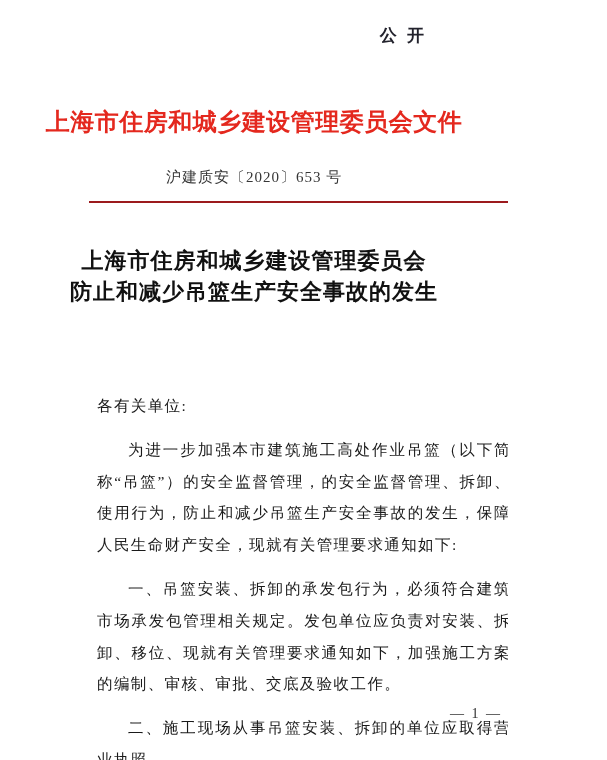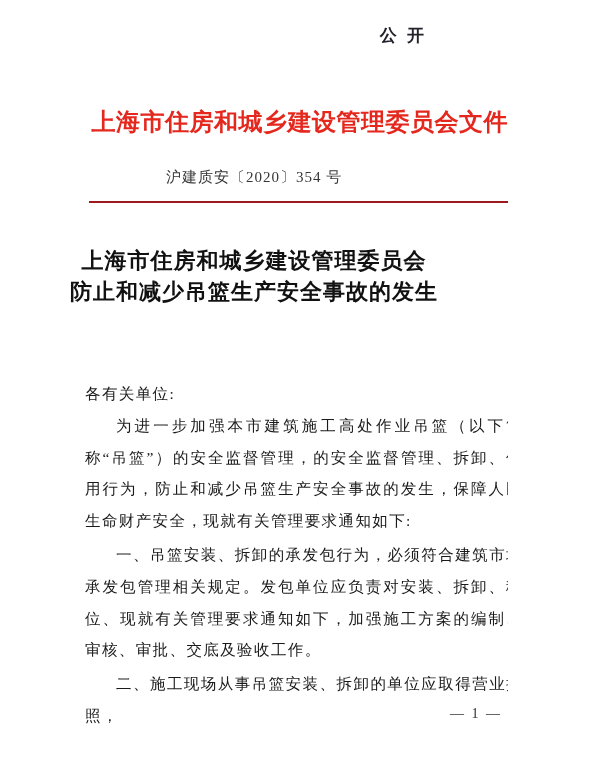--- a/index.html
+++ b/index.html
@@ -24,21 +24,21 @@
     font-weight: bold;
     color: #22222c;
     word-spacing: 6px;
     white-space: nowrap;
   }
   .agency-title {
     position: absolute;
     top: 106px;
     left: 0;
     width: 100%;
-    text-align: right;
+    text-align: center;
     font-size: 24px;
     font-weight: bold;
     letter-spacing: 0.5px;
     color: #e4281e;
     white-space: nowrap;
   }
   .doc-number {
     position: absolute;
     top: 168px;
     left: 0;
@@ -73,21 +73,21 @@
     top: 378px;
     left: 85px;
     width: 438px;
     font-size: 15.5px;
     line-height: 31.8px;
     letter-spacing: 1.4px;
     text-align: justify;
     color: #1a1a1a;
   }
   .body-text p {
-    margin: 0;
+    margin: 12px;
   }
   .body-text p.para {
     text-indent: 2em;
   }
   .body-text p.para + p.para {
     margin-top: 2px;
   }
   .page-number {
     position: absolute;
     top: 706px;
@@ -100,21 +100,21 @@
 </style>
 </head>
 <body>
 
 <div class="page">
 
   <div class="classification">公 开</div>
 
   <div class="agency-title">上海市住房和城乡建设管理委员会文件</div>
 
-  <div class="doc-number">沪建质安〔2020〕354 号</div>
+  <div class="doc-number">沪建质安〔2020〕653 号</div>
 
   <div class="red-divider"></div>
 
   <div class="notice-title">
     <div>上海市住房和城乡建设管理委员会</div>
     <div>防止和减少吊篮生产安全事故的发生</div>
   </div>
 
   <div class="body-text">
     <p class="salutation">各有关单位:</p>

